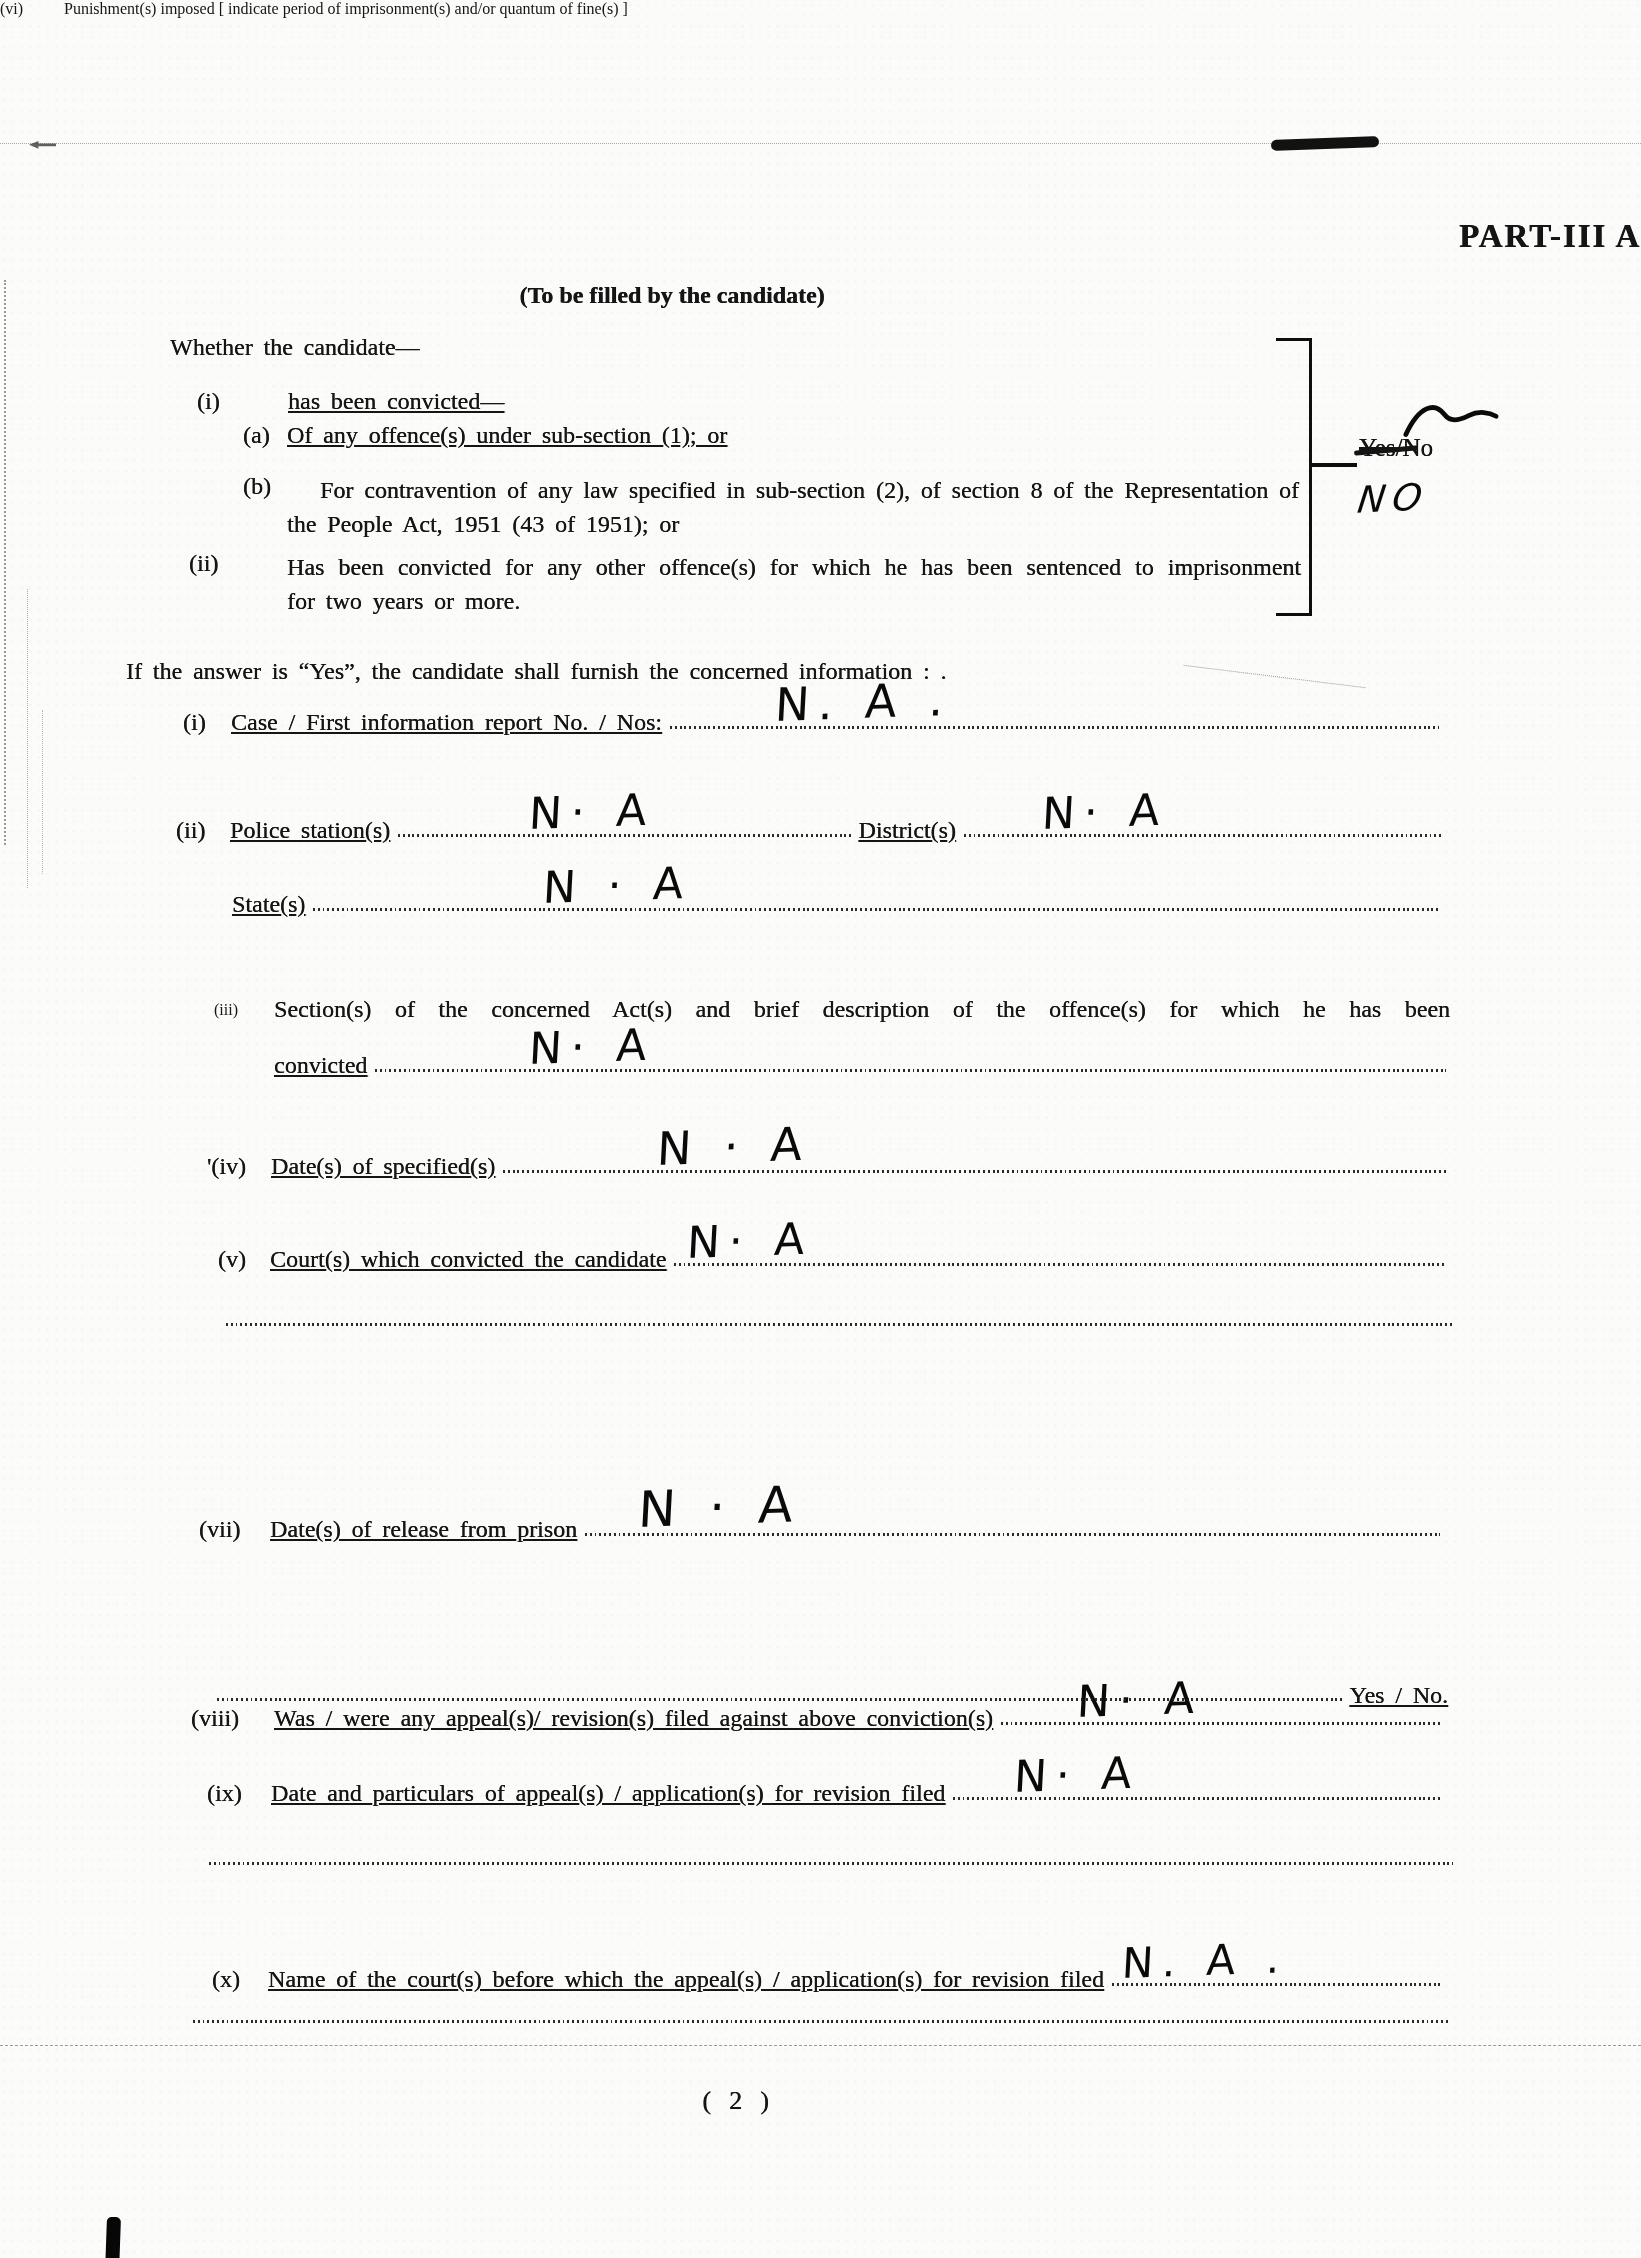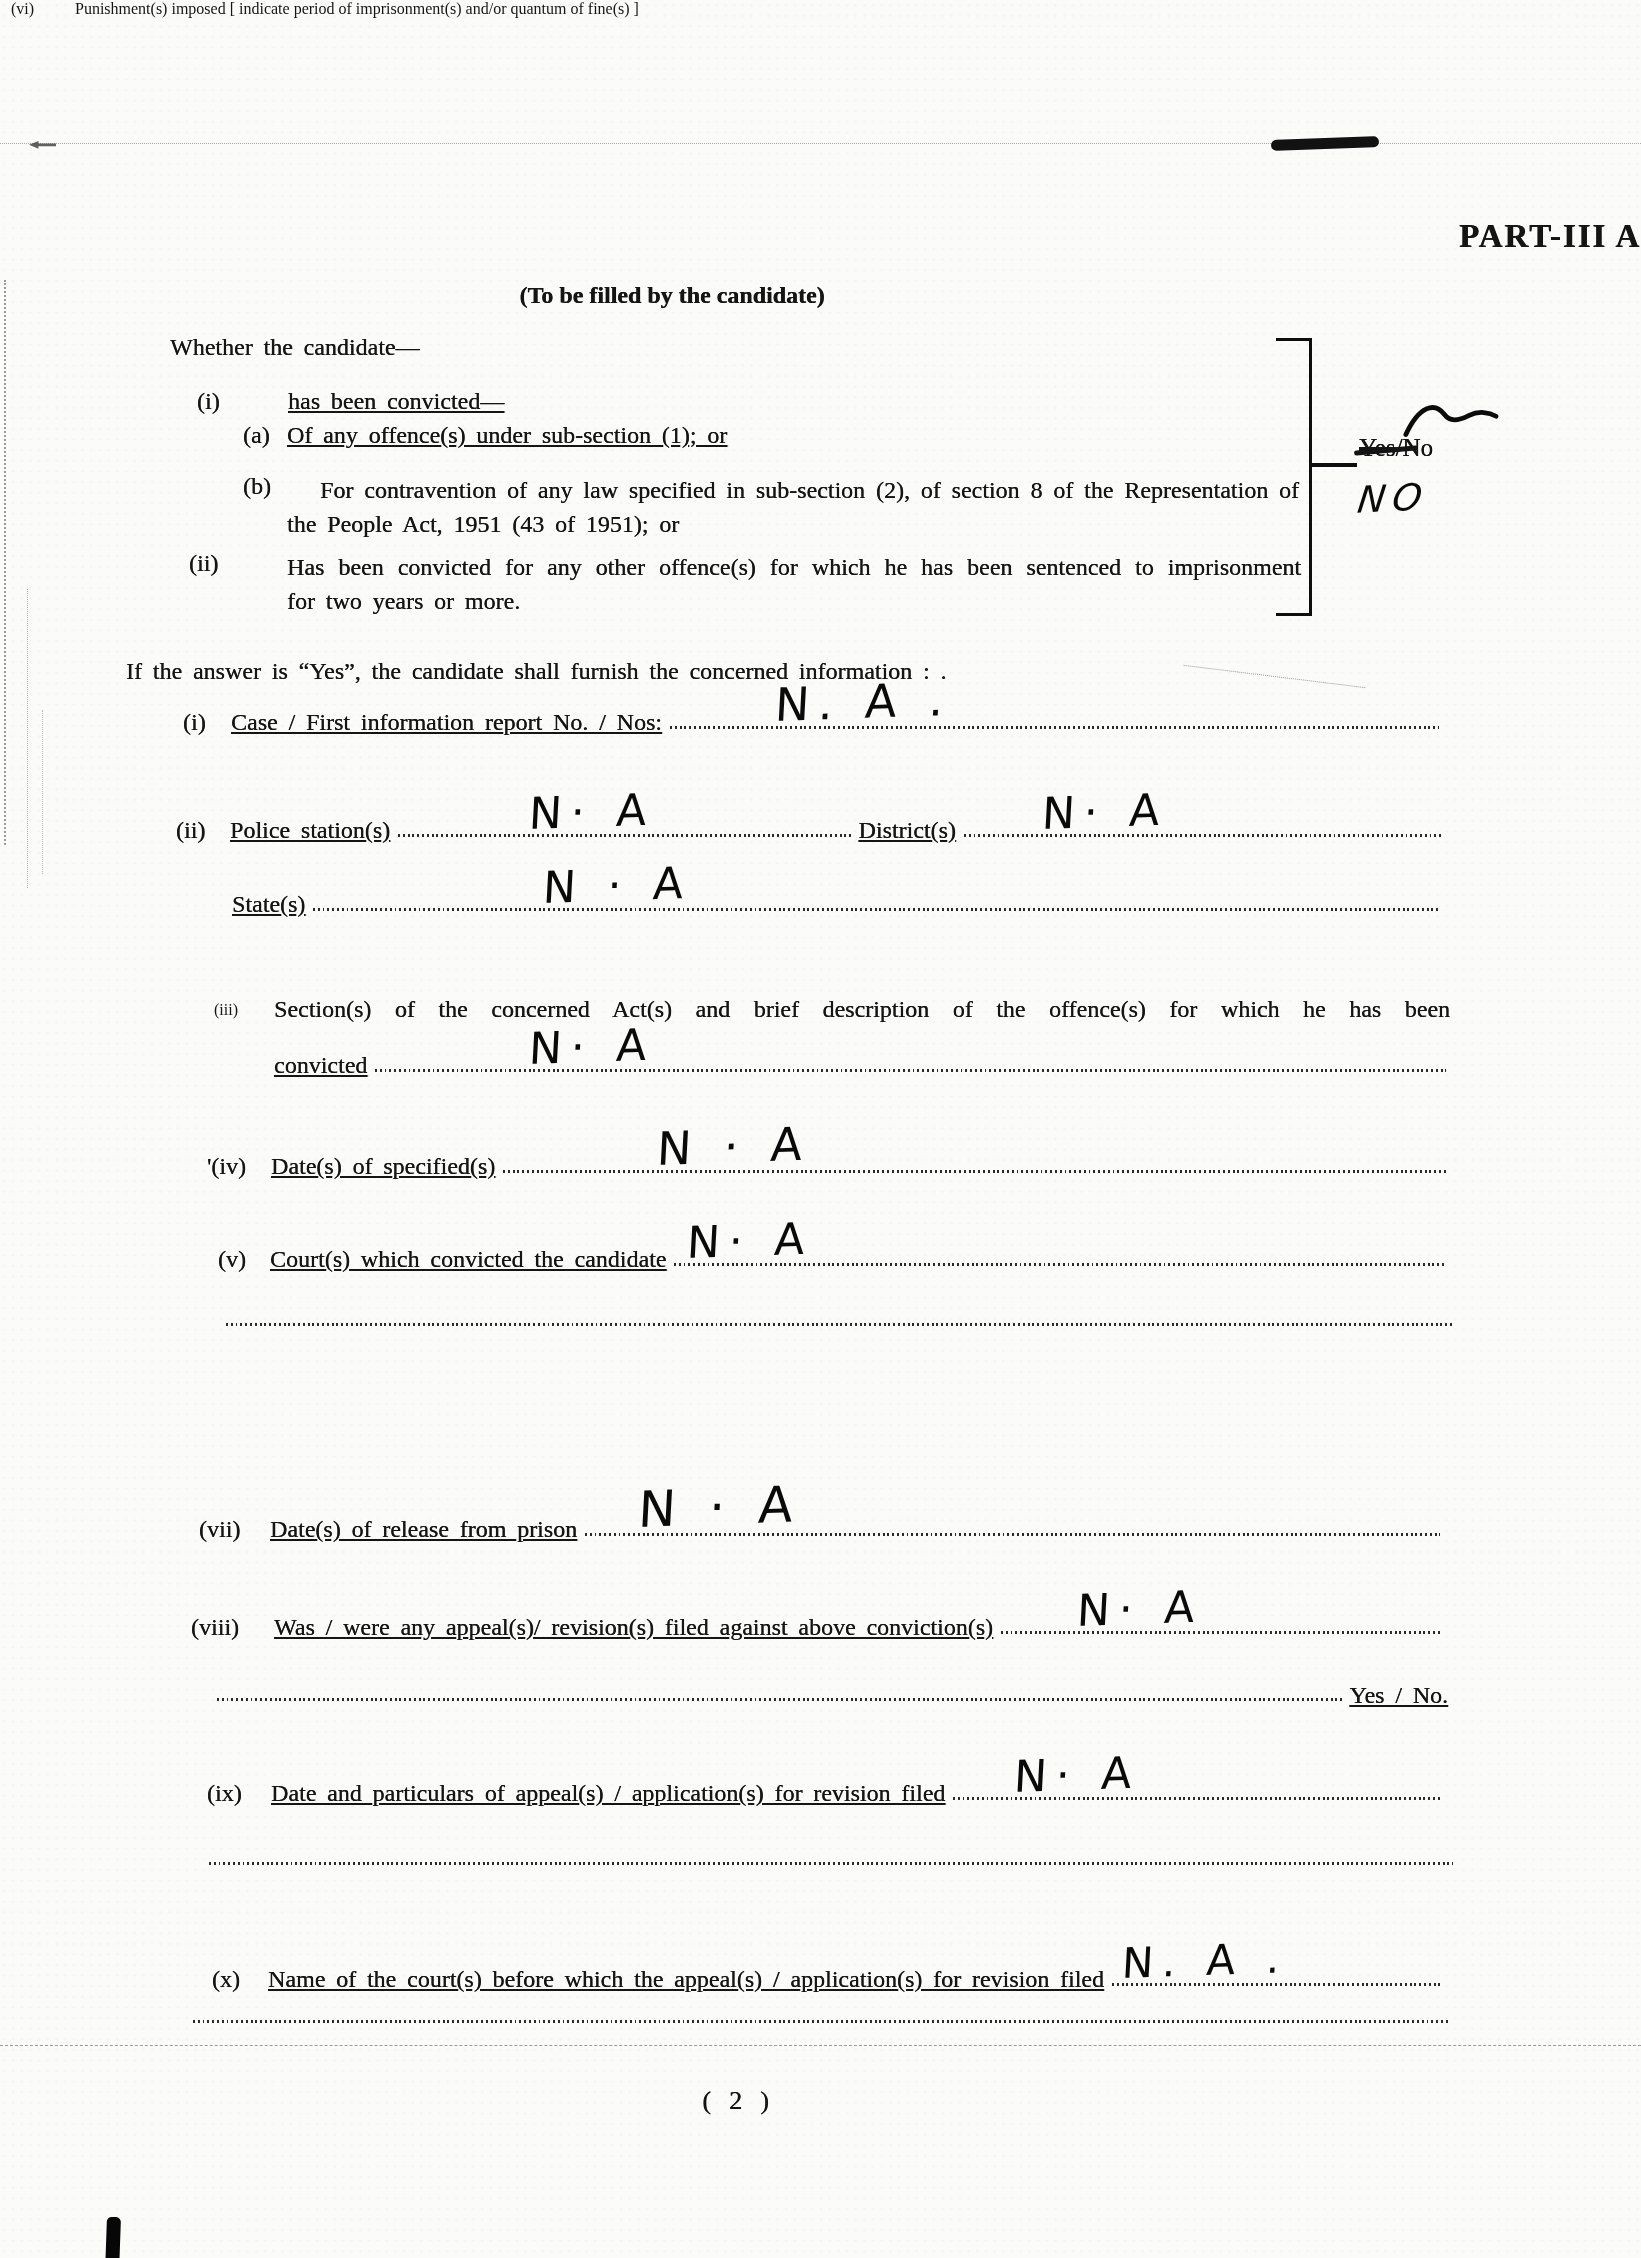--- a/index.html
+++ b/index.html
@@ -97,28 +97,28 @@
   [data-name="row-conviction-dates"]{top:1153px;left:207px;width:1246px;}
   [data-name="row-conviction-dates"] .num{width:64px;}
   [data-name="row-conviction-dates"] .hand{left:153px;font-size:46px;}
 
   [data-name="row-courts"]{top:1246px;left:218px;width:1234px;}
   [data-name="row-courts"] .num{width:52px;}
   [data-name="row-courts"] .hand{left:11.6px;}
 
   [data-name="continuation-line-1"]{top:1323px;left:226px;width:1226px;}
 
-  [data-name="row-punishments"]{top:1417px;left:207px;display:flex;margin-left:11px;}
+  [data-name="row-punishments"]{top:1417px;left:207px;display:flex;}
   [data-name="row-punishments"] .num{width:64px;}
 
   [data-name="row-release"]{top:1516px;left:199px;width:1247px;}
   [data-name="row-release"] .num{width:71px;}
   [data-name="row-release"] .hand{left:52px;font-size:50px;}
 
-  [data-name="row-appeal-filed"]{top:1614px;left:191px;width:1255px;}
+  [data-name="row-appeal-filed"]{top:1705px;left:191px;width:1255px;}
   [data-name="row-appeal-filed"] .num{width:83px;}
   [data-name="row-appeal-filed"] .hand{left:75px;}
 
   [data-name="continuation-line-2"]{top:1682px;left:209px;width:1239px;}
   [data-name="continuation-line-2"] .dots{margin-bottom:7.7px;}
 
   [data-name="row-appeal-details"]{top:1780px;left:207px;width:1240px;}
   [data-name="row-appeal-details"] .num{width:64px;}
   [data-name="row-appeal-details"] .hand{left:60px;}
 

